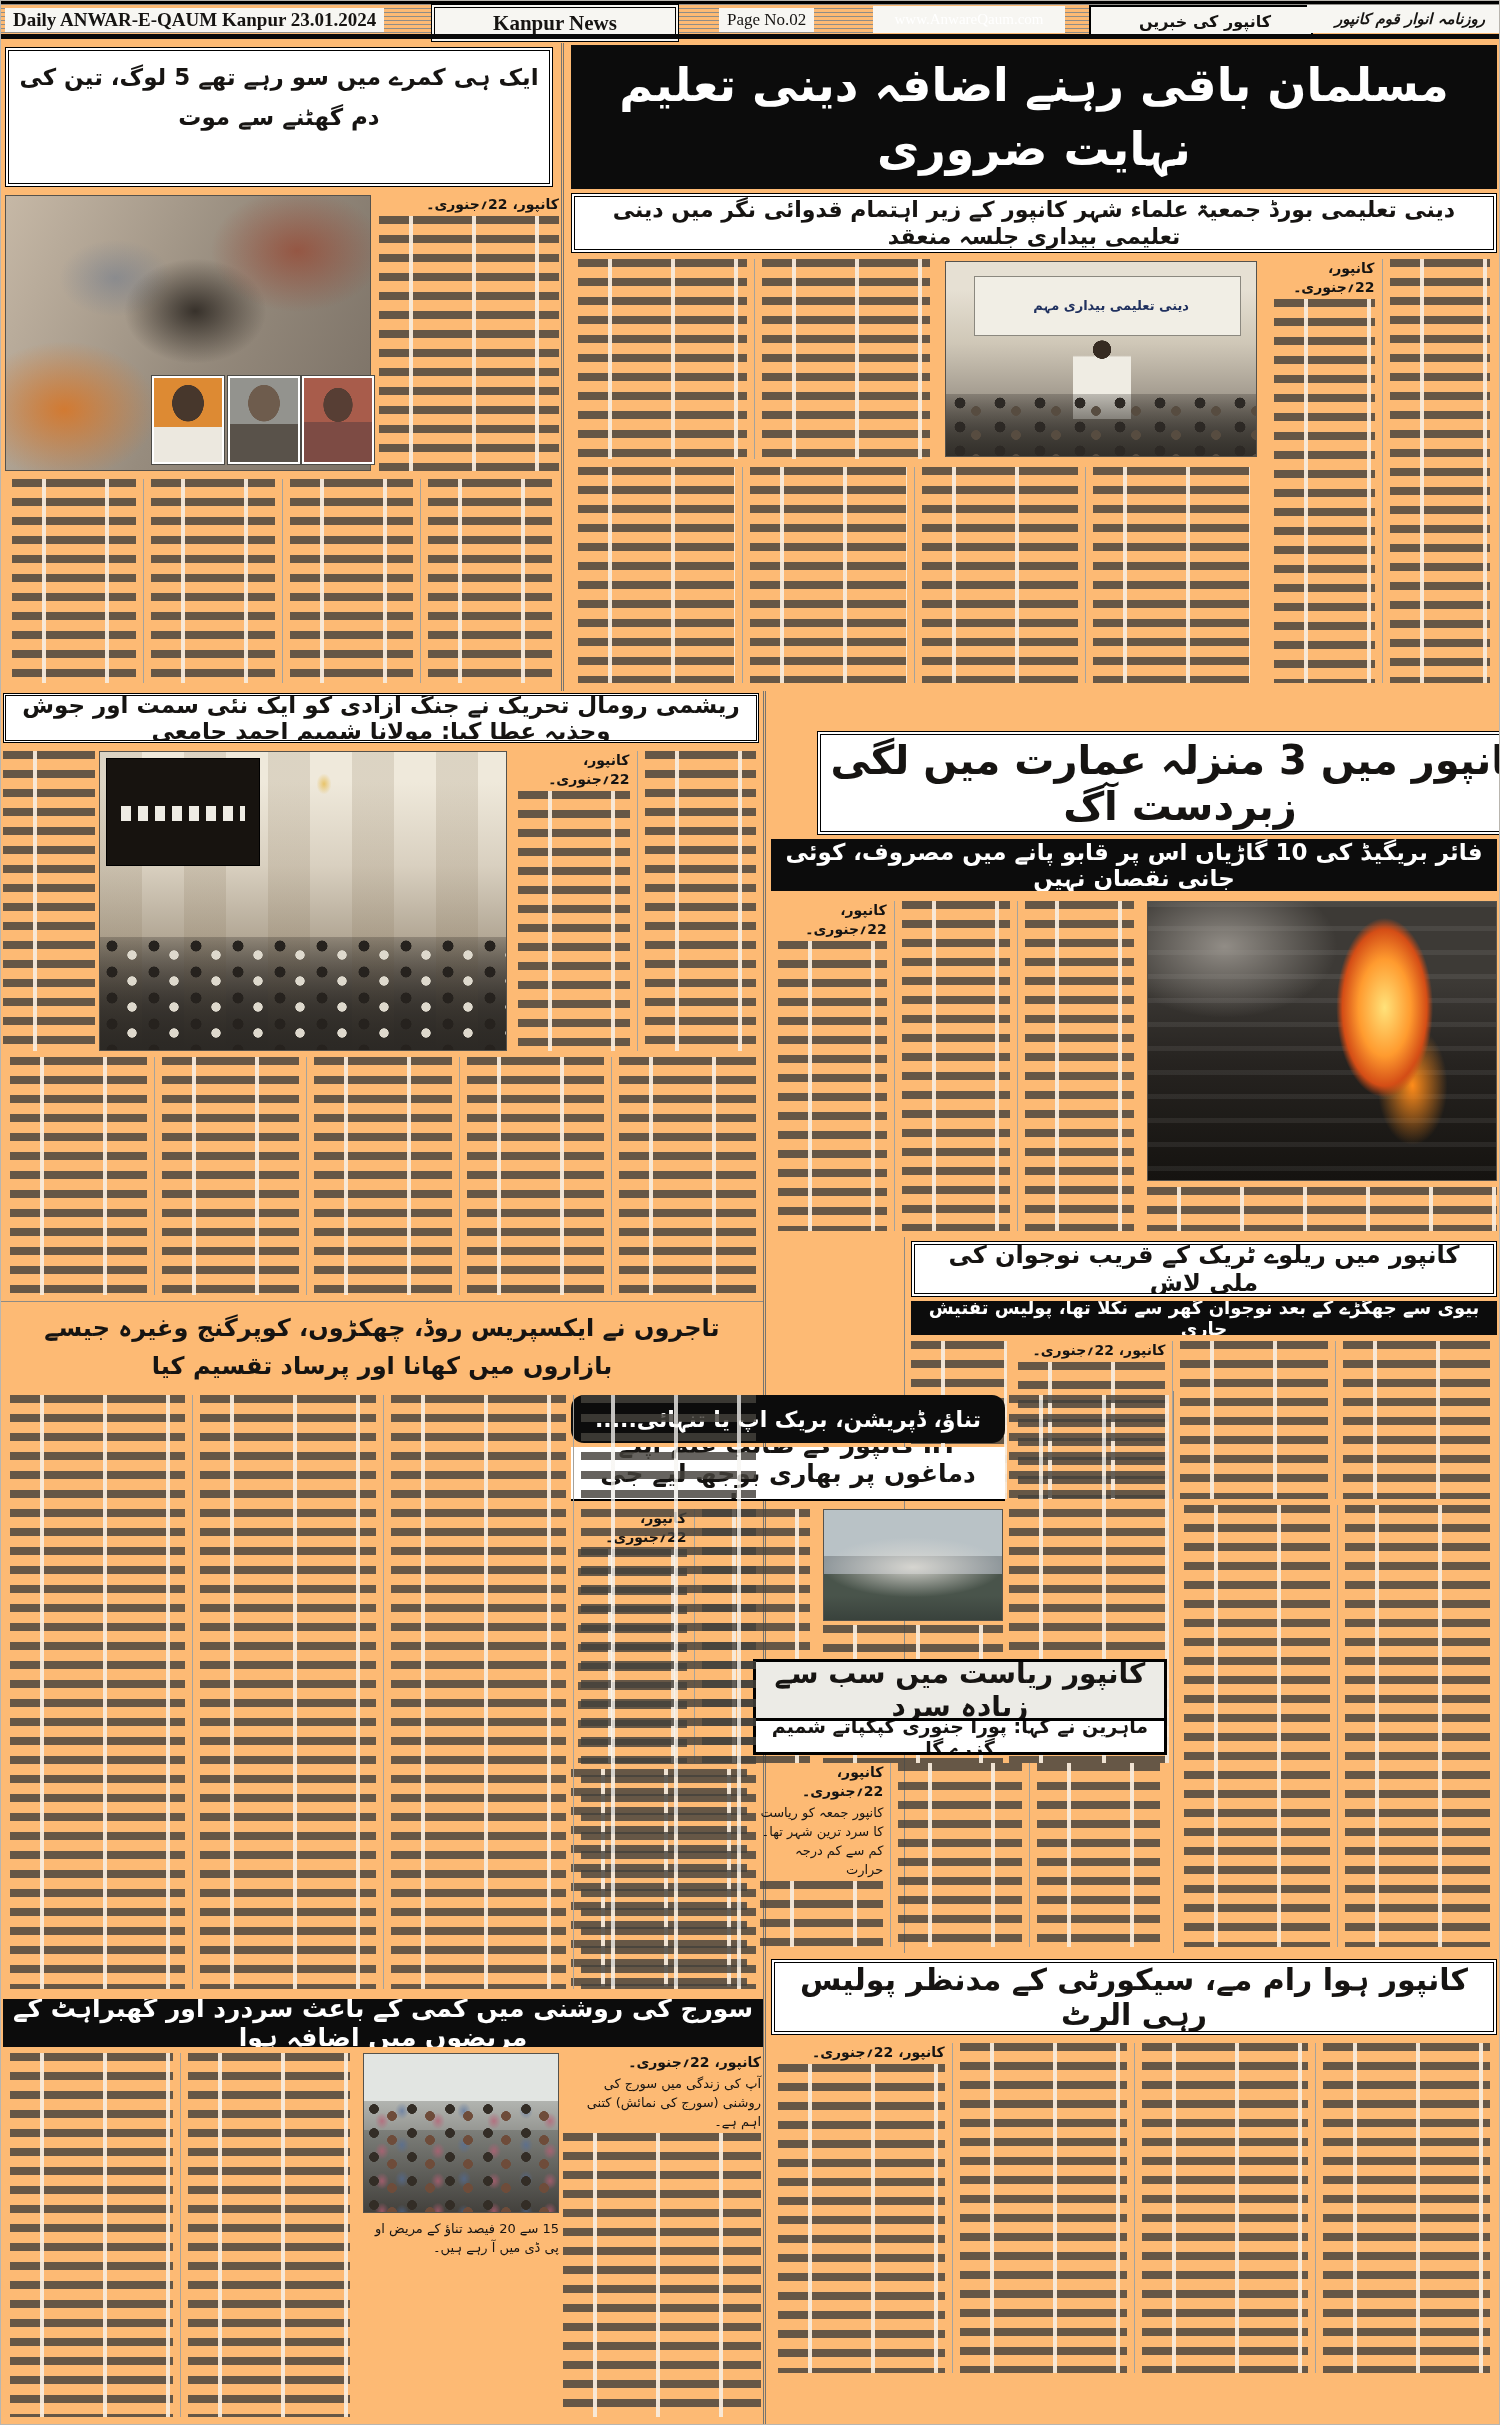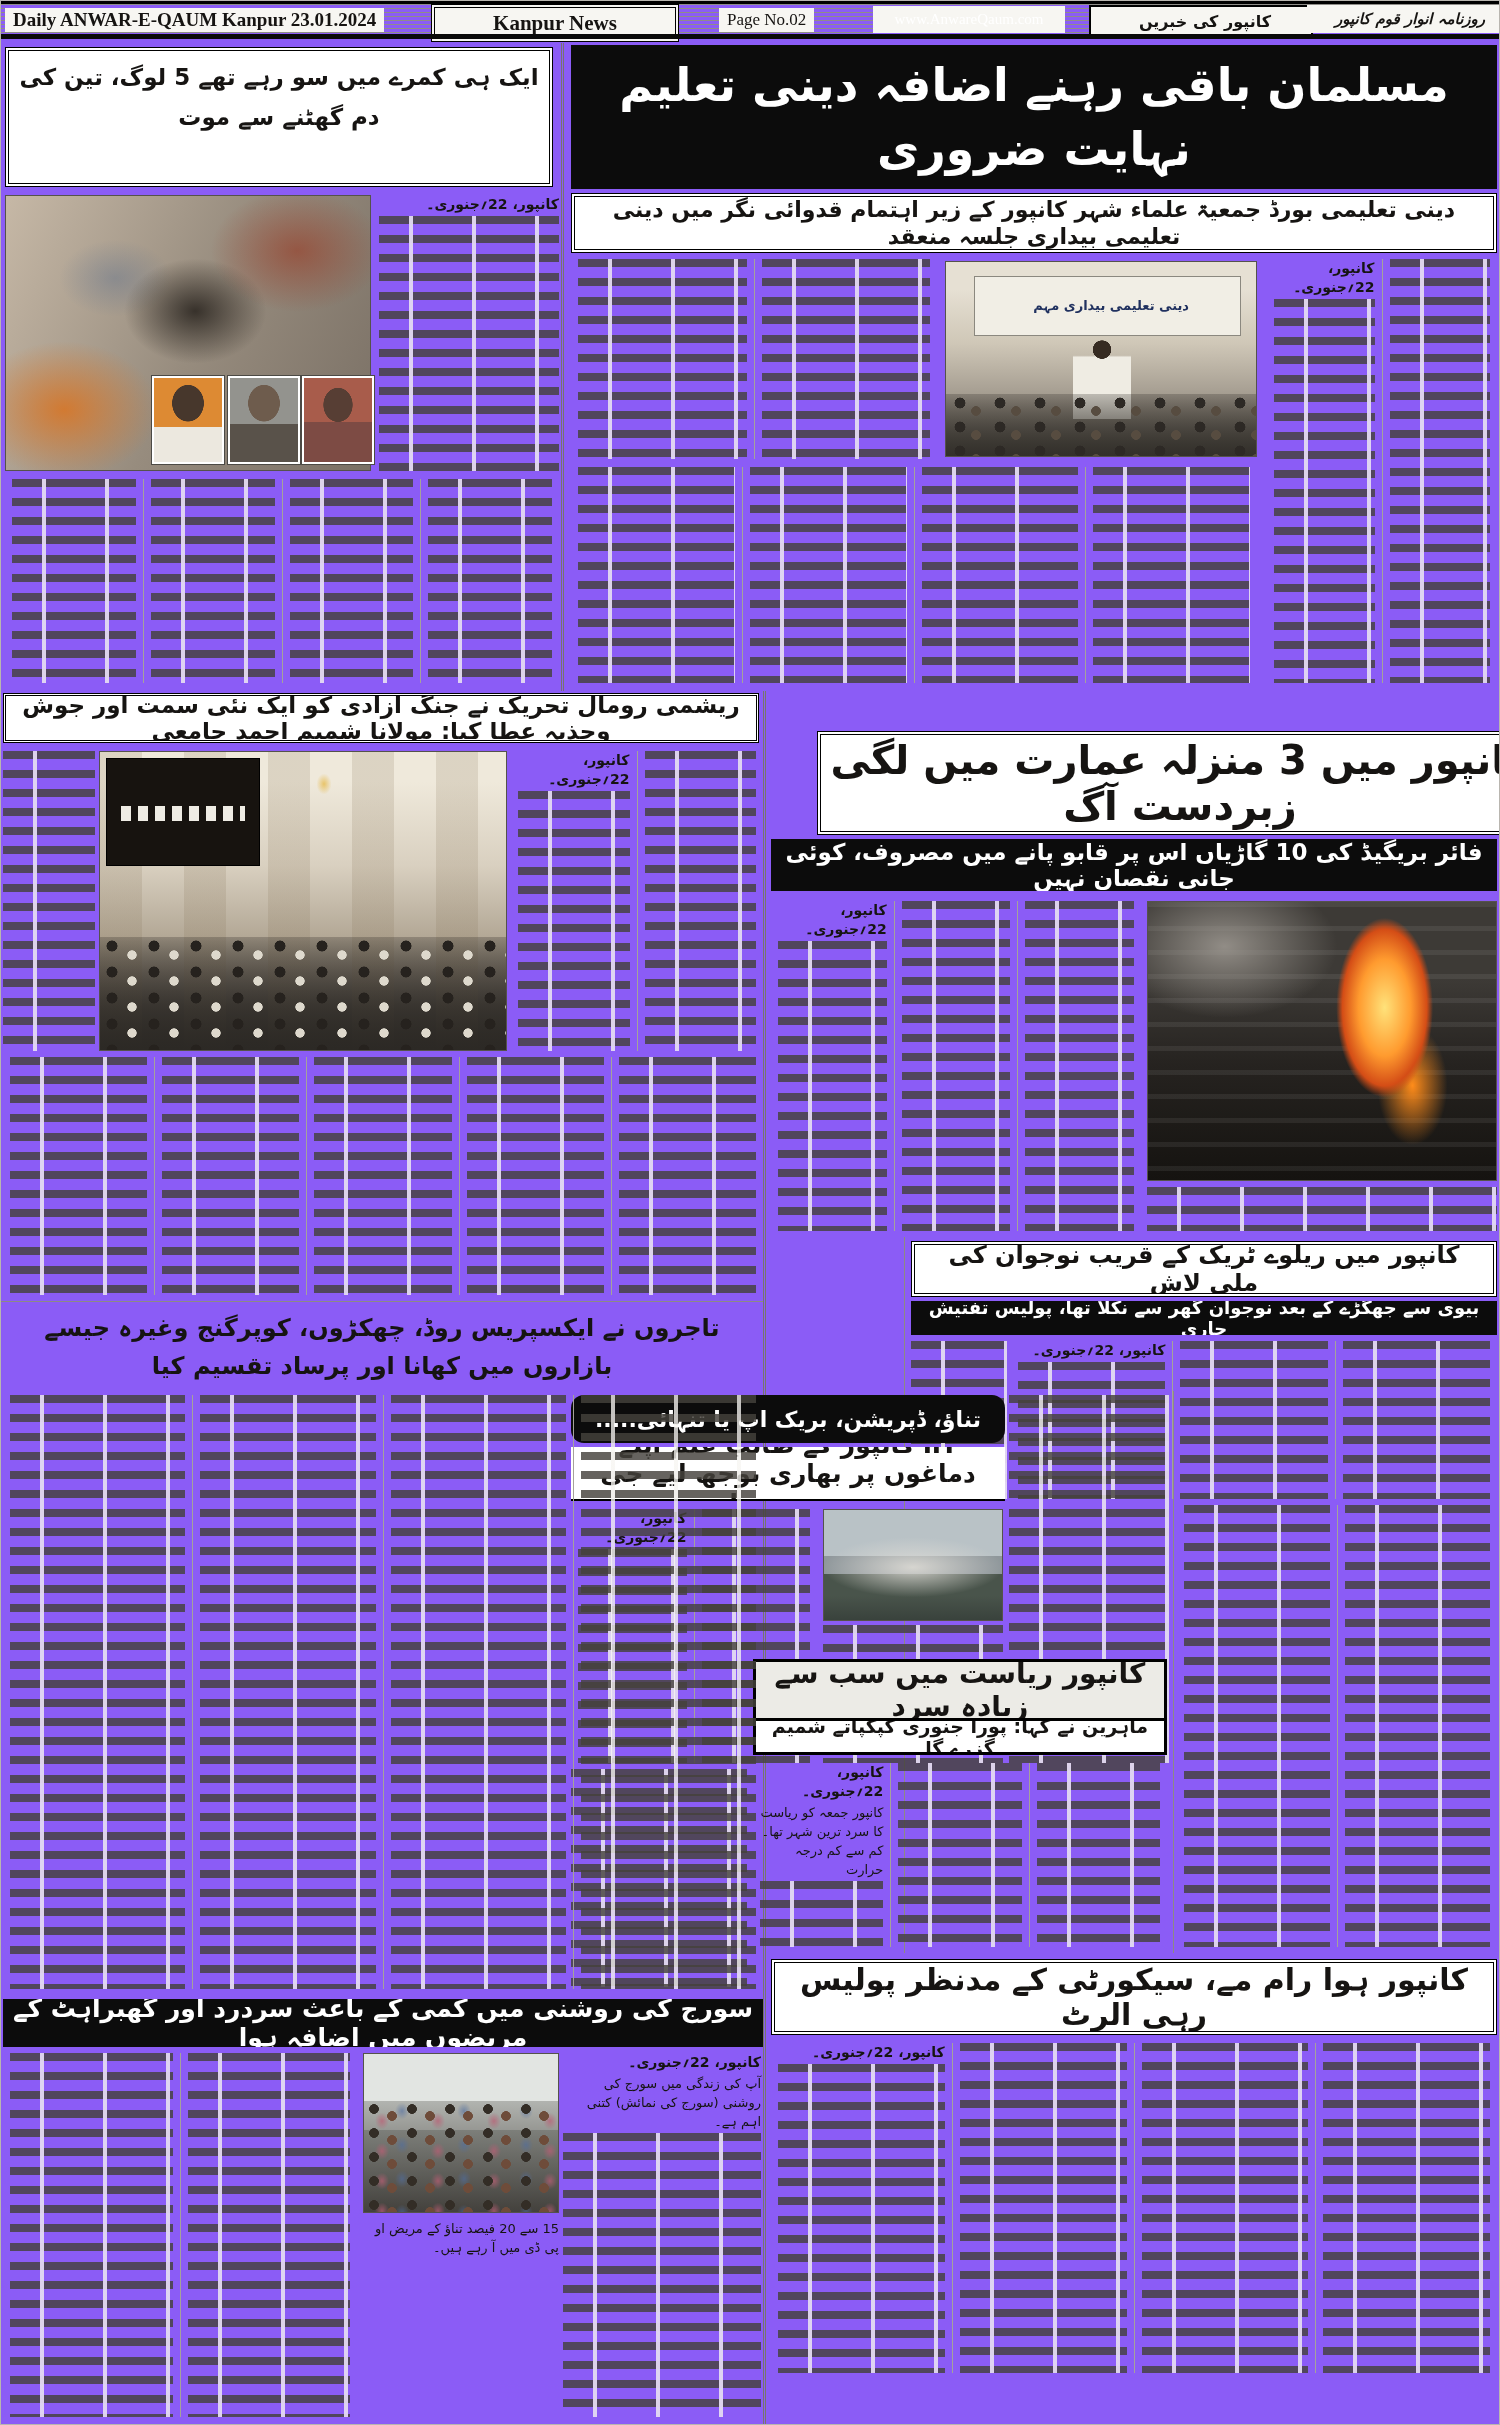--- a/index.html
+++ b/index.html
@@ -1,16 +1,16 @@
 <!DOCTYPE html>
 <html><head>
 <meta charset="utf-8">
 <style>
   html,body{margin:0;padding:0;background:#e8e6e1;}
-  .page{position:relative;width:1500px;height:2425px;background:#8b5cf6;margin:0 auto;
+  .page{position:relative;width:1500px;height:2425px;background:#fdba74;margin:0 auto;
         font-family:"DejaVu Sans",sans-serif;color:#161412;overflow:hidden;
         border:1px solid #b9b6b0;box-sizing:border-box;}
   .abs{position:absolute;box-sizing:border-box;}
   .rtl{direction:rtl;unicode-bidi:plaintext;padding-left:8px;}
   .center{display:flex;align-items:center;justify-content:center;text-align:center;}
 
   
   .hdr{left:0;top:0;width:1500px;height:32px;border-top:3px solid #000;
        background:repeating-linear-gradient(180deg,#8f8d88 0 1px,transparent 1px 4px);}
   .hdr .it{position:absolute;background:#f7f6f2;}

